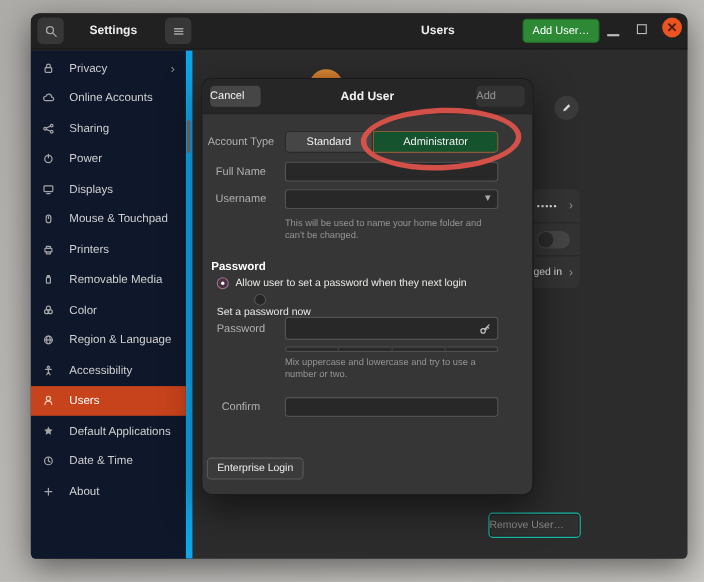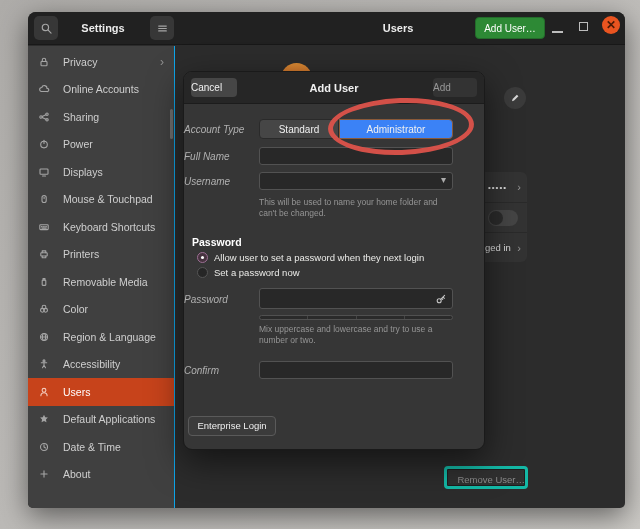--- a/index.html
+++ b/index.html
@@ -27,21 +27,21 @@
                   line-height:22px; text-align:center; border:1px solid #236b2a; }
   #min-btn { position:absolute; left:524px; top:19px; width:11px; height:2px; background:#bdbdbd; }
   #max-btn { position:absolute; left:551px; top:10px; width:9px; height:9px;
              border:1.5px solid #bdbdbd; background:transparent; }
   #close-btn { position:absolute; left:574px; top:4px; width:18px; height:18px; border-radius:50%;
                background:#e95420; color:#4a1a06; font-weight:bold; font-size:12px;
                display:flex; align-items:center; justify-content:center; line-height:1; }
 
   
   #sidebar { position:absolute; left:0; top:34px; width:147px; height:462px;
-             background:#404040; border-right:1px solid #0ea5e9; padding-top:2px; }
+             background:#0f172a; border-right:6px solid #0ea5e9; padding-top:2px; }
   .sb-row { position:relative; height:27.5px; display:flex; align-items:center; padding:0 10px; }
   .sb-ico { width:14px; height:12px; margin-right:11px; display:flex; align-items:center; flex:none; }
   .sb-label { color:#cfcfcf; font-size:10.5px; white-space:nowrap; }
   .sb-chev { margin-left:auto; color:#8f8f8f; font-size:12px; }
   .sb-row.active { background:#c7431b; }
   .sb-row.active .sb-label { color:#ffffff; }
   .sb-row.active svg * { stroke:#f3c9ba; }
   #sb-scrollbar { position:absolute; left:142px; top:63px; width:3px; height:30px;
                   border-radius:2px; background:#6e6e6e; }
   svg.ic { display:block; }
@@ -58,45 +58,45 @@
   .bg-row { position:relative; height:30px; display:flex; align-items:center; }
   .bg-row + .bg-row { border-top:1px solid #2a2a2a; }
   #pw-dots { color:#e2e2e2; font-size:8px; letter-spacing:1px; margin-left:3px; }
   .bg-chev { color:#979797; font-size:11px; position:absolute; right:6px; }
   #bg-toggle { position:absolute; left:3px; top:7px; width:30px; height:16px; border-radius:8px;
                background:#454545; }
   #bg-toggle .knob { position:absolute; left:1px; top:1px; width:14px; height:14px;
                      border-radius:50%; background:#2b2b2b; }
   #logged-in-frag { color:#dcdcdc; font-size:9.5px; margin-left:0px; }
   #remove-user-btn { position:absolute; left:416px; top:454px; width:84px; height:23px;
-                     background:#303030; border:3px solid #14b8a6; border-radius:4px;
-                     color:#8b8b8b; font-size:9.5px; line-height:21px; text-align:right;
+                     background:#303030; border:1px solid #14b8a6; border-radius:4px;
+                     color:#8b8b8b; font-size:9.5px; line-height:21px; text-align:left;
                      box-shadow:inset 0 0 0 1px #1e1e1e; }
 
   
   #dialog { position:absolute; left:155px; top:59px; width:302px; height:379px;
             background:#363636; border-radius:9px; box-shadow:0 12px 34px rgba(0,0,0,.55);
             border:1px solid #1a1a1a; z-index:3; }
   #dlg-header { position:absolute; left:0; top:0; width:100%; height:32px; background:#262626;
                 border-radius:8px 8px 0 0; border-bottom:1px solid #1c1c1c; }
   #dlg-title { position:absolute; left:80px; top:0; width:140px; height:32px; line-height:32px;
                text-align:center; color:#f0f0f0; font-weight:bold; font-size:11px; }
   #cancel-btn { position:absolute; left:7px; top:6px; width:46px; height:19px; background:#464646;
                 border-radius:4px; color:#f2f2f2; font-size:10px; line-height:19px; text-align:left; }
   #add-btn { position:absolute; right:7px; top:6px; width:44px; height:19px; background:#333333;
              border-radius:4px; color:#979797; font-size:10px; line-height:19px; text-align:left; }
 
-  .fld-label { position:absolute; width:70px; text-align:left; color:#b0b0b0; font-size:10px;font-style:italic; }
+  .fld-label { position:absolute; width:70px; text-align:center; color:#b0b0b0; font-size:10px; }
   .txt-input { position:absolute; left:75px; width:194px; height:18px; background:#282828;
                border:1px solid #525252; border-radius:3px; }
   #acct-seg { position:absolute; left:75px; top:47px; width:194px; height:20px; display:flex; }
   #seg-standard { width:89px; height:20px; background:#464646; border-radius:4px 0 0 4px;
                   color:#f0f0f0; font-size:10px; line-height:20px; text-align:center;
                   border:1px solid #2a2a2a; }
-  #seg-admin { width:127px; height:20px; background:#3b82f6; border-radius:0 4px 4px 0;
+  #seg-admin { width:127px; height:20px; background:#14532d; border-radius:0 4px 4px 0;
                color:#f0f0f0; font-size:10px; line-height:20px; text-align:center;
                border:1px solid #8a5a3a; }
   #uname-arrow { position:absolute; right:6px; top:1px; color:#ababab; font-size:10px; }
   .hint { position:absolute; left:75px; width:192px; color:#959595; font-size:8.5px; line-height:1.3; }
   #pw-section-title { position:absolute; left:8px; top:164px; color:#ffffff; font-weight:bold; font-size:10.5px; }
   .radio-row { position:absolute; left:13px; display:flex; align-items:center; }
   .radio { width:11px; height:11px; border-radius:50%; margin-right:6px; flex:none; }
   .radio.checked { background:#47333f; border:1.5px solid #9c6f94; position:relative; }
   .radio.checked::after { content:""; position:absolute; left:2.5px; top:2.5px; width:3px; height:3px;
                           border-radius:50%; background:#fff; }
@@ -197,29 +197,20 @@
               <svg class="ic" width="12" height="12" viewBox="0 0 12 12">
                 <rect x="4" y="2.5" width="4.2" height="7" rx="2.1"></rect>
                 <path d="M6.1 4v1.6"></path>
               </svg>
             </span>
             <span class="sb-label">Mouse &amp; Touchpad</span>
           </div>
           <div class="sb-row">
             <span class="sb-ico">
               <svg class="ic" width="12" height="12" viewBox="0 0 12 12">
-                <rect x="1.8" y="3.8" width="8.4" height="4.8" rx="0.8"></rect>
-                <path d="M3.5 5.6h.7M5.6 5.6h.7M7.7 5.6h.7M3.9 7.1h4.4" stroke-width="0.9"></path>
-              </svg>
-            </span>
-            <span class="sb-label">Keyboard Shortcuts</span>
-          </div>
-          <div class="sb-row">
-            <span class="sb-ico">
-              <svg class="ic" width="12" height="12" viewBox="0 0 12 12">
                 <rect x="2.8" y="4.8" width="6.4" height="3.2" rx="0.6"></rect>
                 <path d="M4.2 4.8V2.9h3.6v1.9M4.2 8v1.7h3.6V8"></path>
               </svg>
             </span>
             <span class="sb-label">Printers</span>
           </div>
           <div class="sb-row">
             <span class="sb-ico">
               <svg class="ic" width="12" height="12" viewBox="0 0 12 12">
                 <rect x="4.2" y="4.2" width="3.6" height="5.2" rx="0.6"></rect>
@@ -339,21 +330,21 @@
         <span id="uname-arrow">▾</span>
       </div>
       <div class="hint" style="top:125px;">This will be used to name your home folder and can't be changed.</div>
 
       <div id="pw-section-title">Password</div>
 
       <div class="radio-row" style="top:180px;">
         <span class="radio checked"></span>
         <span class="radio-label">Allow user to set a password when they next login</span>
       </div>
-      <div class="radio-row" style="top:195px;">
+      <div class="radio-row" style="top:195px;flex-direction:column;">
         <span class="radio unchecked"></span>
         <span class="radio-label">Set a password now</span>
       </div>
 
       <div class="fld-label" style="top:222px;">Password</div>
       <div class="txt-input" id="pw-input">
         <svg id="pw-gen-icon" width="12" height="12" viewBox="0 0 12 12">
           <g stroke="#c4c4c4" stroke-width="1.1" fill="none" stroke-linecap="round">
             <circle cx="4.2" cy="7.8" r="2"></circle>
               <path d="M5.7 6.3 9.6 2.4M8 4l1.3 1.3M6.7 5.3l1 1"></path>

